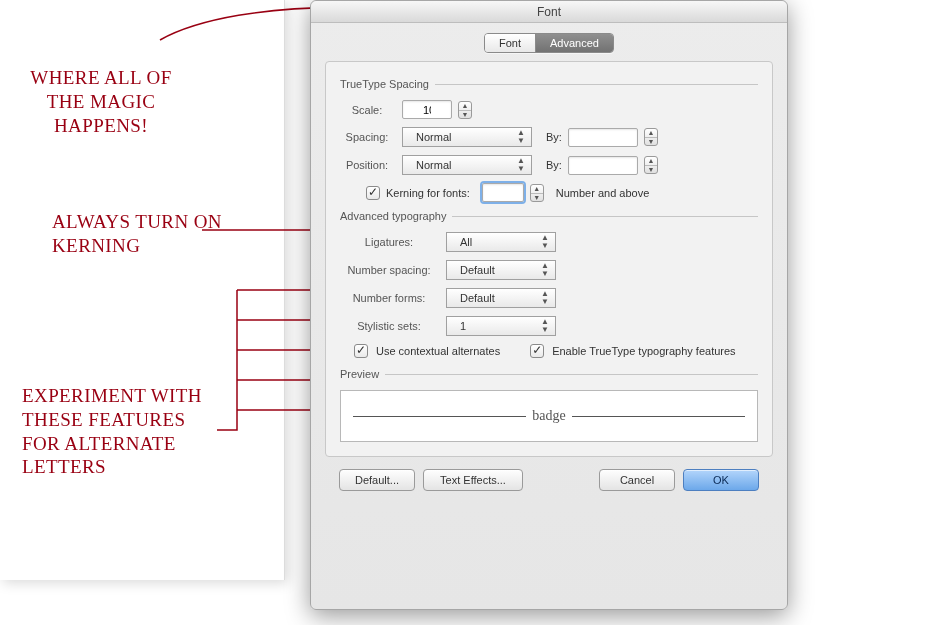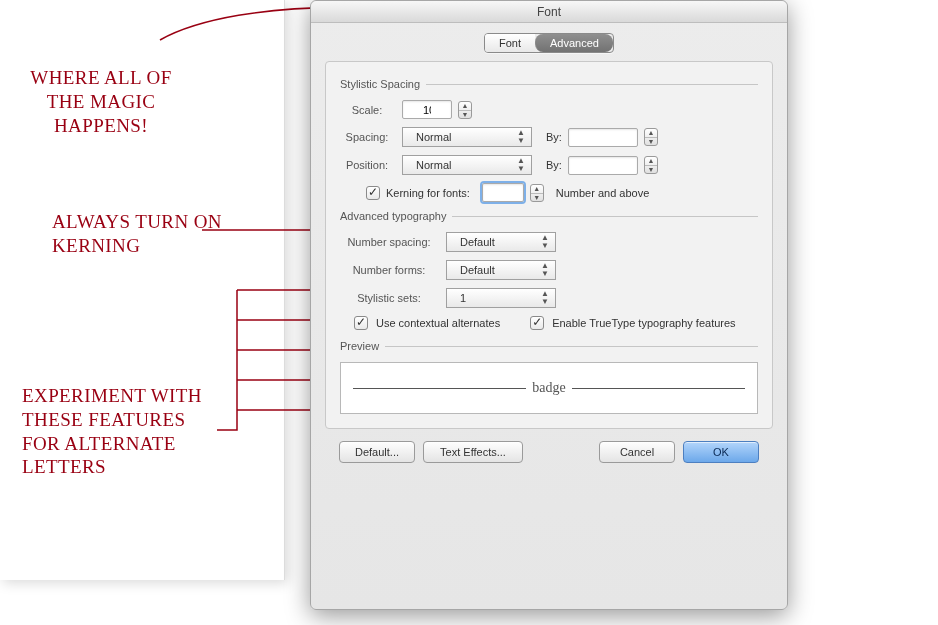--- a/index.html
+++ b/index.html
@@ -68,21 +68,21 @@
     border-radius: 4px;
     overflow: hidden;
     box-shadow: 0 1px 0 rgba(255,255,255,0.5);
   }
   .tabseg .tab {
     padding: 3px 14px;
     font-size: 11px;
     background: linear-gradient(#ffffff,#e8e8e8);
     cursor: default;
   }
-  .tabseg .tab + .tab { border-left: 1px solid #8a8a8a; border-radius: 8px; }
+  .tabseg .tab + .tab { border-left: 1px solid #8a8a8a; }
   .tabseg .tab.active {
     background: linear-gradient(#8f8f8f,#727272);
     color: #fff;
   }
   .panel {
     background: #f2f2f2;
     border: 1px solid #c8c8c8;
     border-radius: 4px;
     padding: 10px 14px 14px 14px;
   }
@@ -267,21 +267,21 @@
     <div class="tabs">
       <div class="tabseg">
         <div class="tab">Font</div>
         <div class="tab active">Advanced</div>
       </div>
     </div>
 
     <div class="panel">
 
       <div class="group-title">
-        <div class="rule"></div><span>Stylistic Spacing</span>
+        <div class="rule"></div><span>TrueType Spacing</span>
       </div>
 
       <div class="row short">
         <div class="lbl">Scale:</div>
         <input type="text" class="txt" style="width: 50px;" value="100%">
         <div class="stepper">
             <div>▲</div>
             <div>▼</div>
           </div>
       </div>
@@ -324,20 +324,27 @@
             <div>▼</div>
           </div>
         <span style="margin-left:6px">Number and above</span>
       </div>
 
       <div class="group-title" style="margin-top:7px">
         <div class="rule"></div><span>Advanced typography</span>
       </div>
 
       <div class="row">
+        <div class="lbl">Ligatures:</div>
+        <div class="sel" style="width:110px">
+          <span>All</span>
+            <span class="caret"></span>
+        </div>
+      </div>
+      <div class="row">
         <div class="lbl">Number spacing:</div>
         <div class="sel" style="width:110px">
           <span>Default</span>
             <span class="caret"></span>
         </div>
       </div>
       <div class="row">
         <div class="lbl">Number forms:</div>
         <div class="sel" style="width:110px">
           <span>Default</span>

